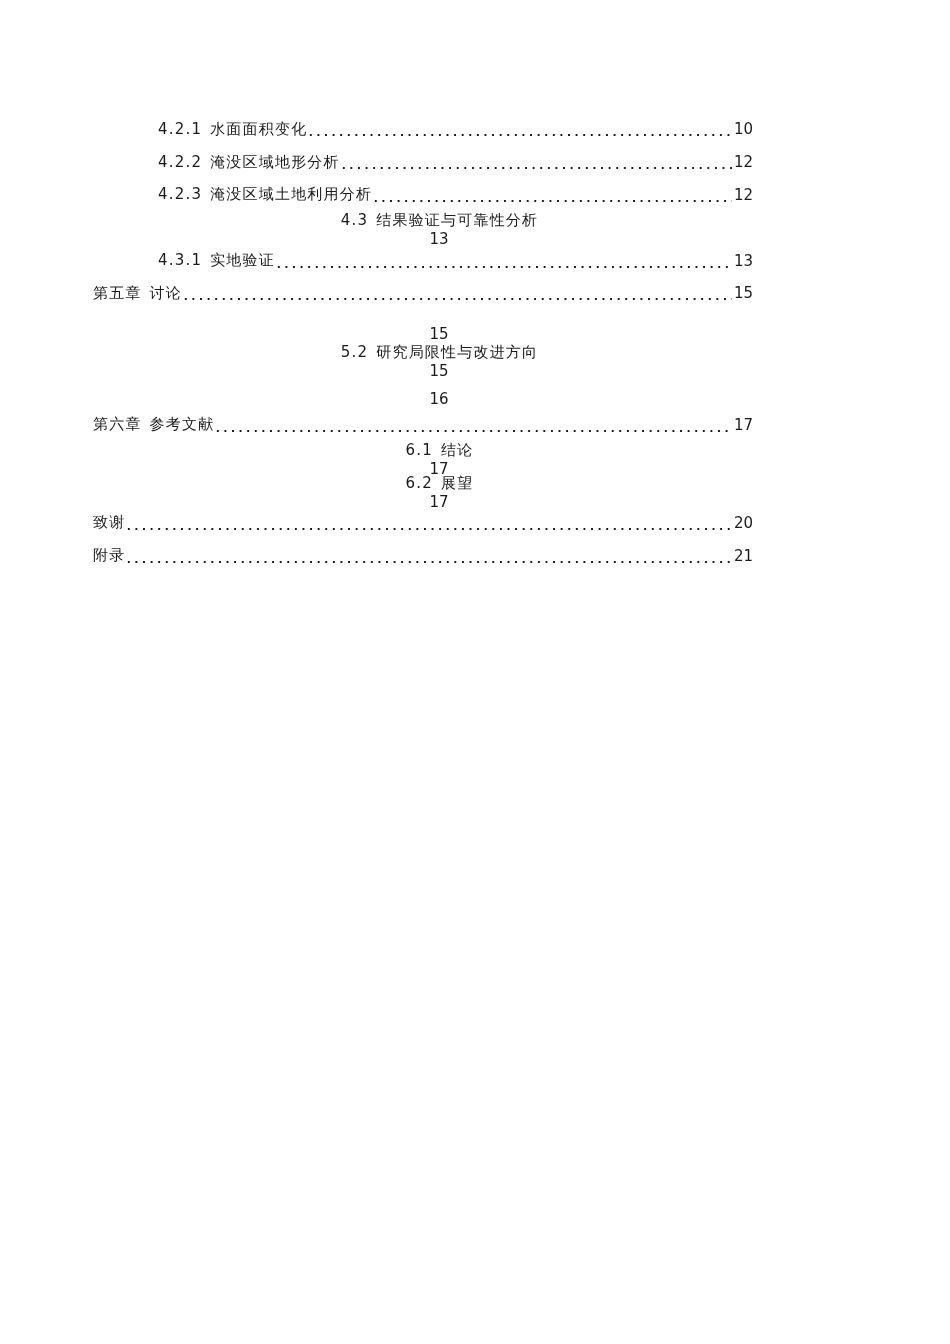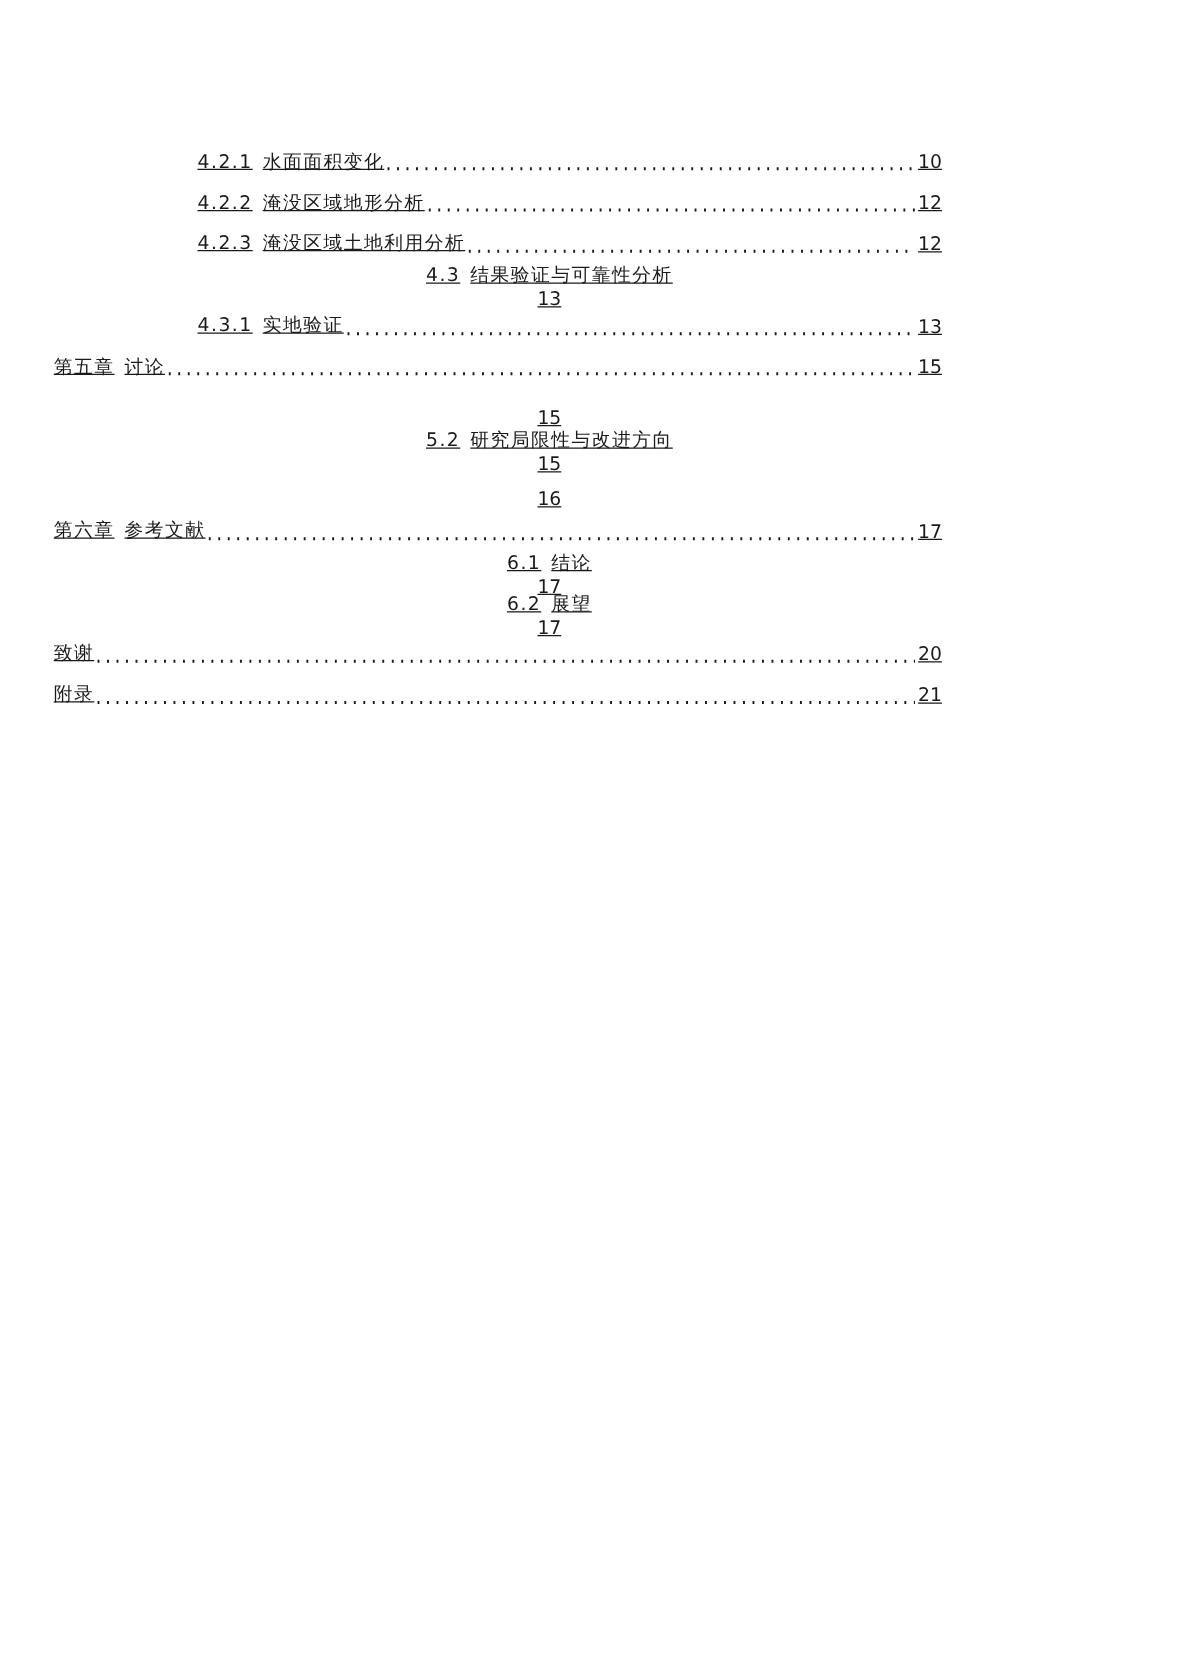--- a/index.html
+++ b/index.html
@@ -23,23 +23,22 @@
   }
   .toc-row {
     position: relative;
     height: 32.8px;
     display: flex;
     align-items: center;
     font-size: 15px;
     letter-spacing: 1.2px;
     box-sizing: border-box;
     padding-right: 196px;
-    text-decoration: underline;
   }
-  .toc-row.level-1 { padding-left: 43px; }
+  .toc-row.level-1 { padding-left: 93px; }
   .toc-row.level-2 { padding-left: 125px; flex-direction: column; }
   .toc-row.level-3 { padding-left: 158px; }
   .toc-title {
     white-space: nowrap;
     flex: 0 0 auto;
   }
   .toc-leader {
     flex: 1 1 auto;
     overflow: hidden;
     white-space: nowrap;
@@ -47,21 +46,21 @@
     height: 18px;
     align-self: center;
     background-image: radial-gradient(circle, #1a1a1a 0.9px, transparent 1.1px);
     background-size: 7.6px 4px;
     background-position: 0 13px;
     background-repeat: repeat-x;
   }
   .toc-page {
     flex: 0 0 auto;
     width: 20px;
-    text-align: center;
+    text-align: left;
     letter-spacing: 0;
     font-family: "DejaVu Sans", "Liberation Sans", sans-serif;
   }
   .num {
     margin-right: 8px;
   }
 </style>
 </head>
 <body>
 

